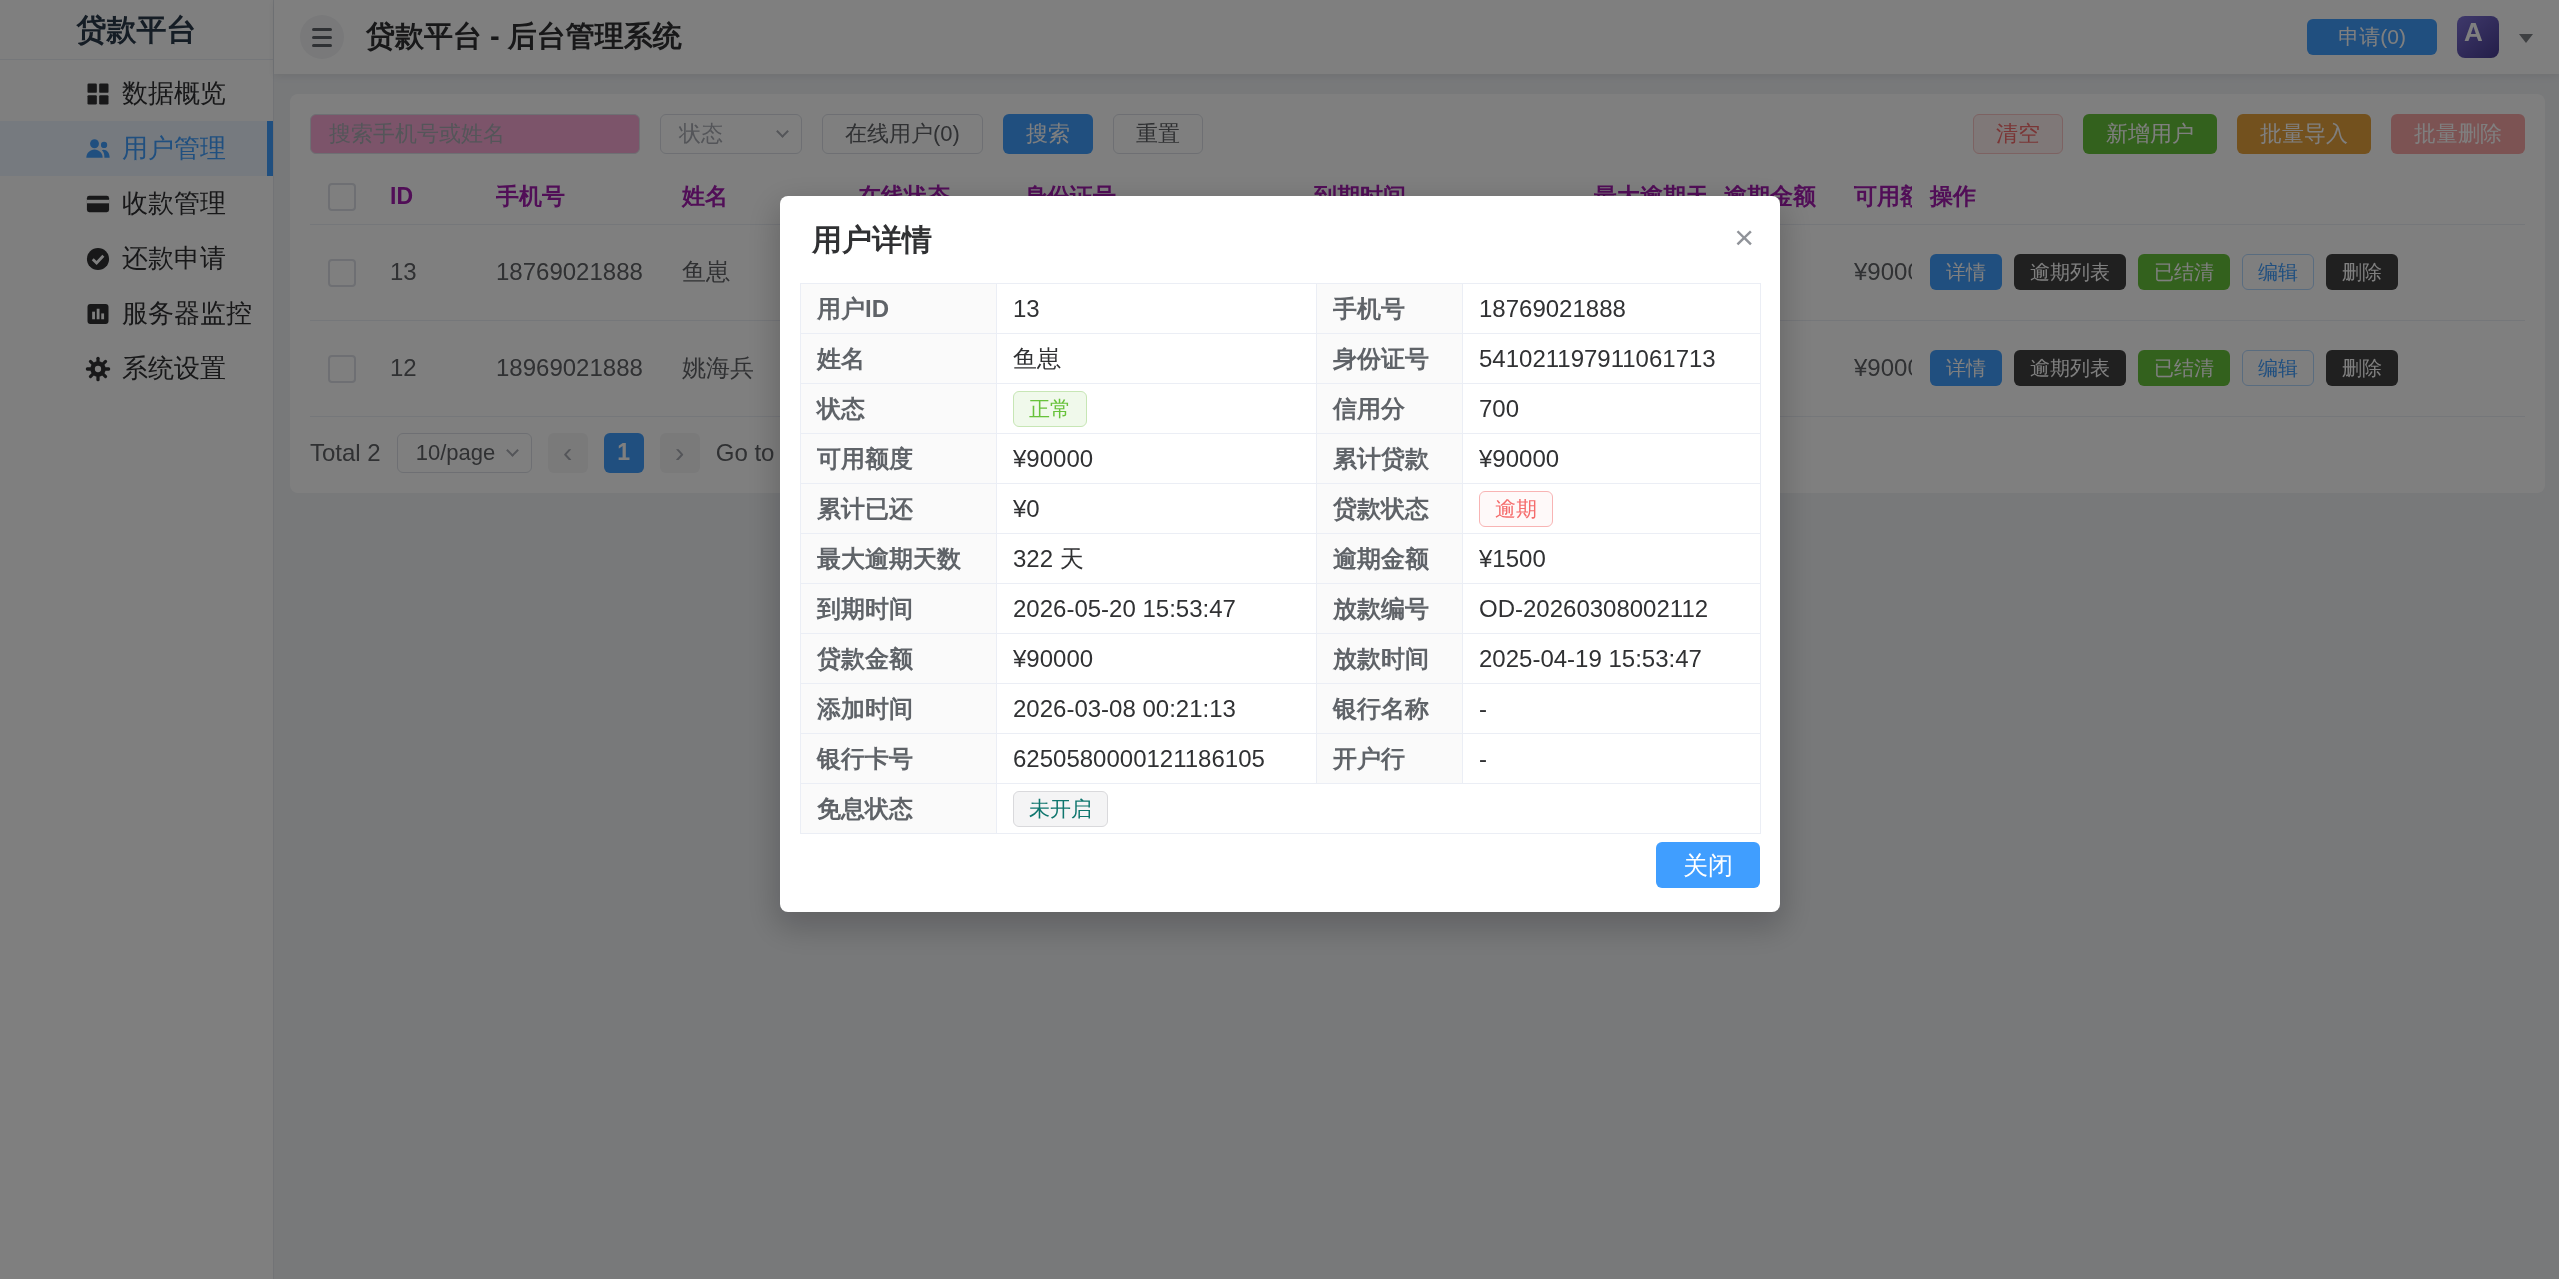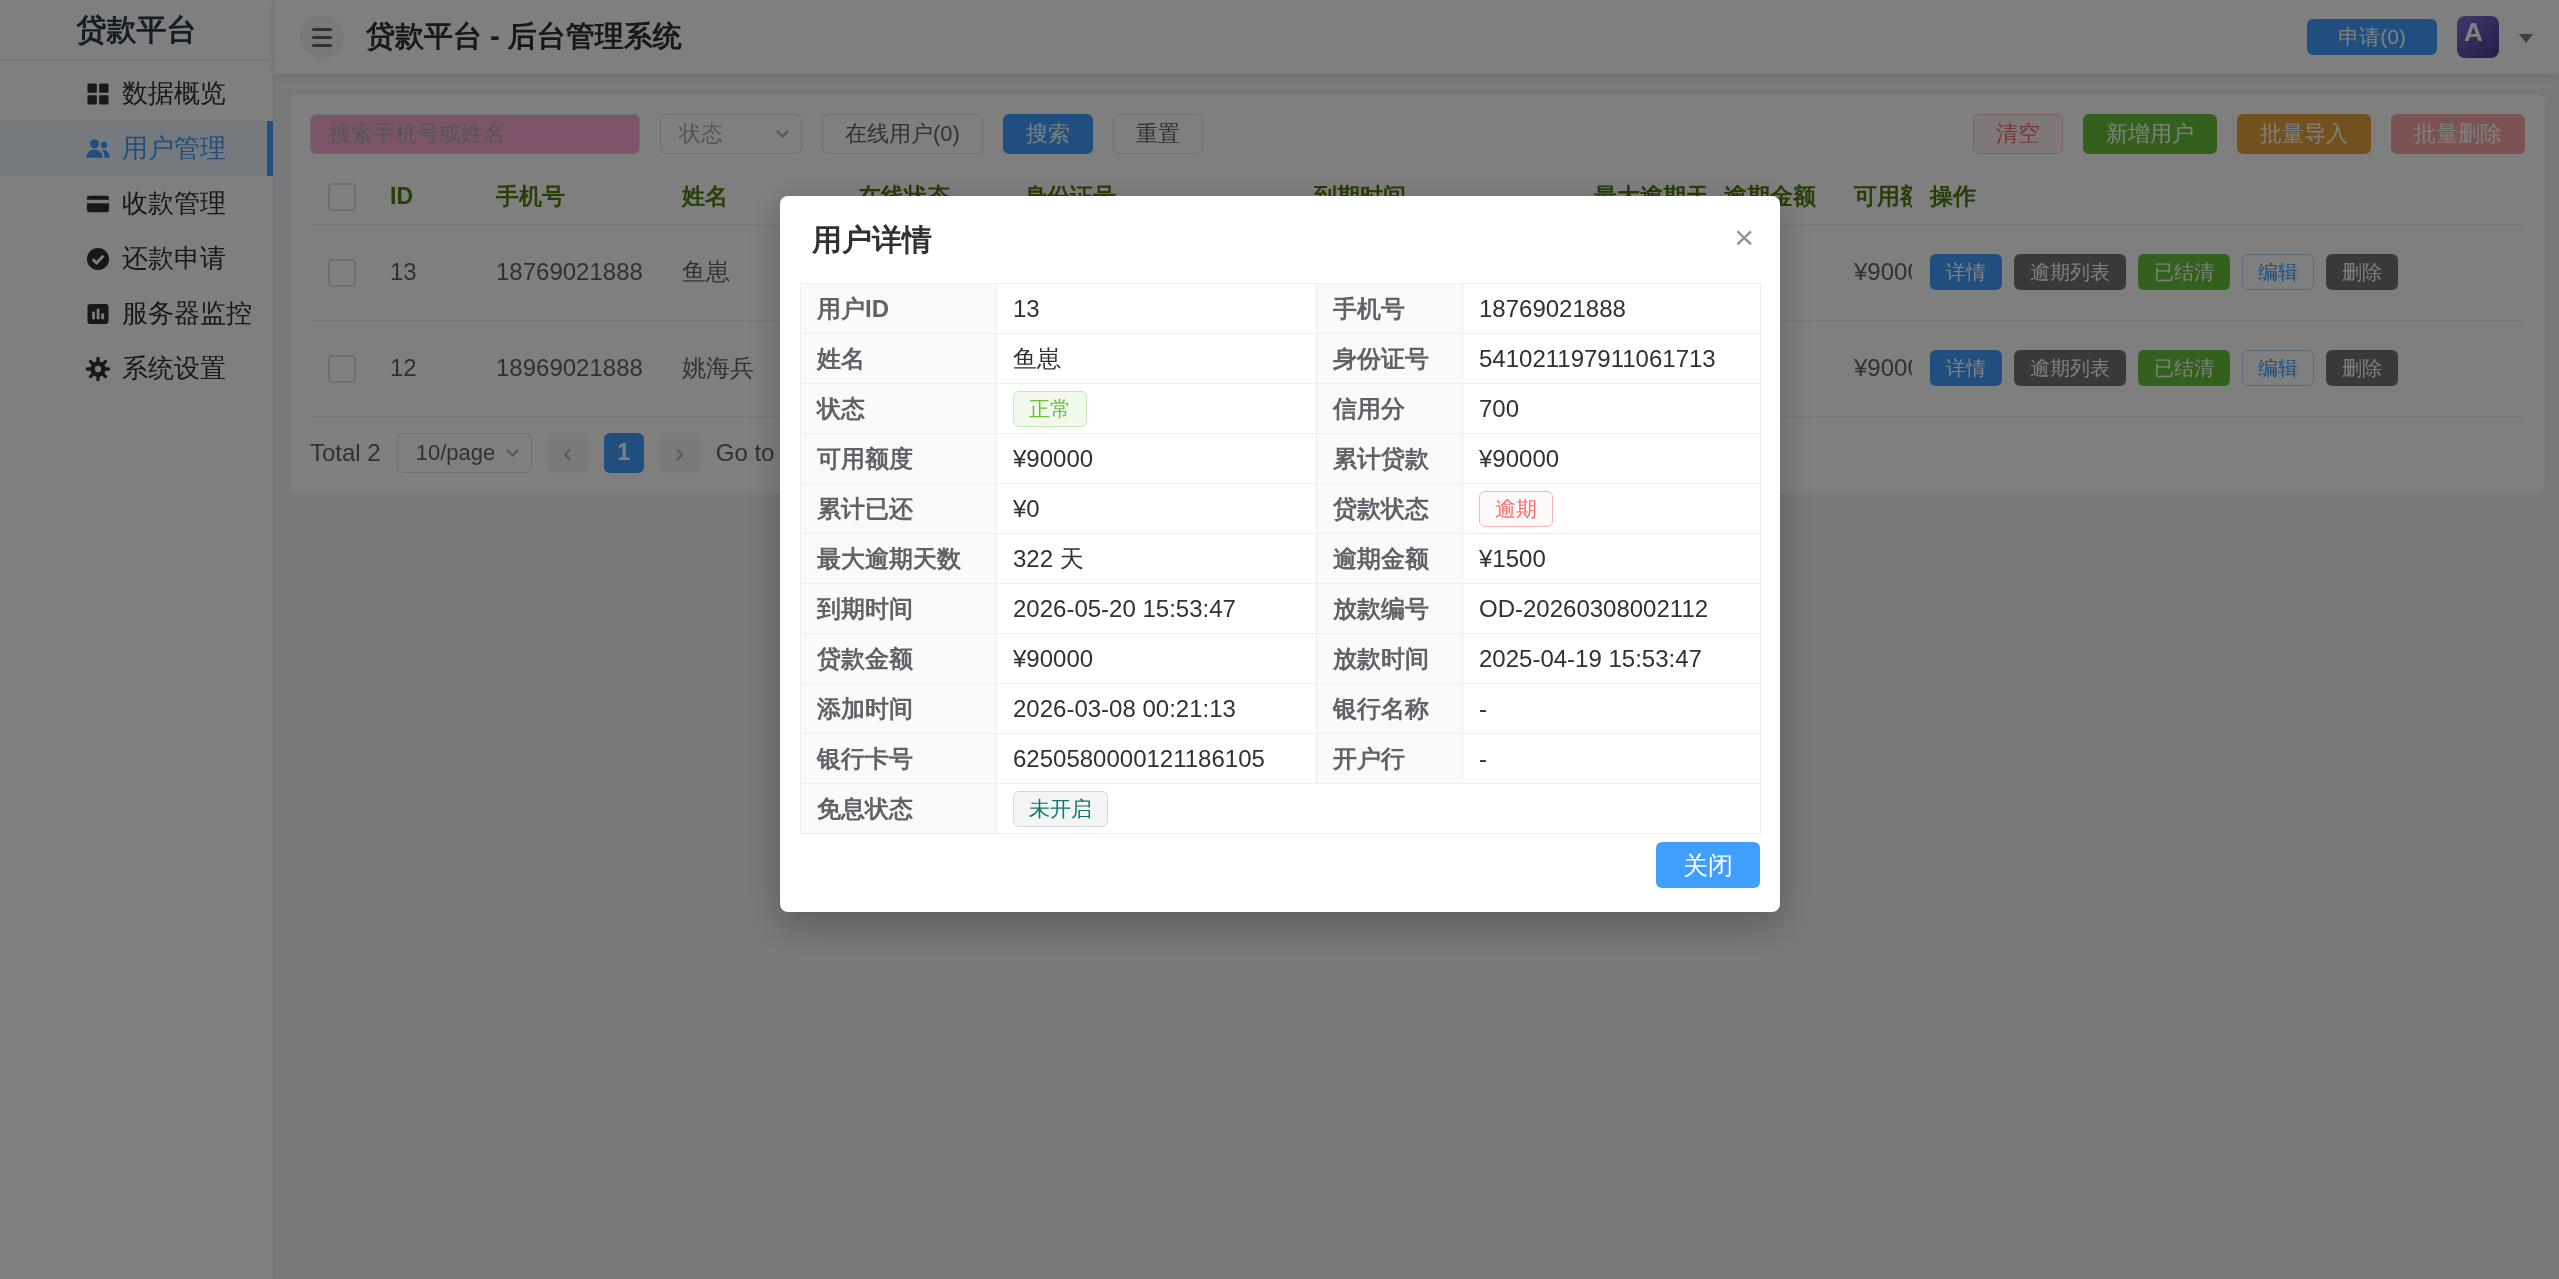--- a/index.html
+++ b/index.html
@@ -28,21 +28,21 @@
   .burger span { width:20px; height:3px; background:#5f6368; border-radius:2px; }
   .topbar-title { margin-left:22px; font-size:29px; font-weight:700; color:#303133; }
   .topbar-right { margin-left:auto; display:flex; align-items:center; gap:20px; }
 
   .btn { border-radius:6px; font-family:inherit; cursor:pointer; border:1px solid transparent;
          display:inline-flex; align-items:center; justify-content:center; white-space:nowrap; }
   .btn-primary { background:#409eff; color:#fff; }
   .btn-default { background:#fff; border-color:#dcdfe6; color:#606266; }
   .btn-success { background:#67c23a; color:#fff; }
   .btn-warning { background:#e6a23c; color:#fff; }
-  .btn-danger  { background:#737373; color:#fff; }
+  .btn-danger  { background:#404040; color:#fff; }
   .btn-danger-plain { background:#fef0f0; border-color:#fbc4c4; color:#f56c6c; }
   .btn-danger-disabled { background:#f9a7a7; color:#fff; cursor:not-allowed; }
   .btn-plain-blue { background:#fff; border-color:#b3d8ff; color:#409eff; }
 
   .apply-btn { height:36px; padding:0 30px; font-size:21px; }
   .avatar { width:42px; height:42px; border-radius:8px; background:linear-gradient(140deg,#7e72d6 0%,#473c92 100%);
             color:#fff; font-size:26px; font-weight:700; padding:3px 0 0 7px; cursor:pointer; line-height:1; }
   .caret { width:0; height:0; border:7px solid transparent; border-top:9px solid #7d8085; margin-top:9px; cursor:pointer; }
 
   
@@ -55,21 +55,21 @@
   .search-input::placeholder { color:#a8abb2; }
   .select { width:142px; height:40px; border:1px solid #dcdfe6; border-radius:6px; display:flex; align-items:center;
             justify-content:space-between; padding:0 14px 0 18px; font-size:22px; color:#a8abb2; background:#fff; cursor:pointer; }
   .chev { width:9px; height:9px; border-right:2px solid #a8abb2; border-bottom:2px solid #a8abb2;
           transform:rotate(45deg); margin-top:-5px; }
   .toolbar .btn { height:40px; padding:0 22px; font-size:22px; }
   .toolbar-spacer { flex:1; }
 
   
   .utable { margin-top:16px; border-collapse:collapse; table-layout:fixed; width:2215px; }
-  .utable th { height:54px; font-size:23px; color:#4d7c0f; font-weight:600; text-align:left;
+  .utable th { height:54px; font-size:23px; color:#a21caf; font-weight:600; text-align:left;
                padding-left:18px; border-bottom:1px solid #ebeef5; overflow:hidden; white-space:nowrap; }
   .utable td { height:96px; font-size:24px; color:#606266; padding-left:18px; border-bottom:1px solid #ebeef5;
                overflow:hidden; white-space:nowrap; }
   .checkbox { width:28px; height:28px; border:2px solid #dcdfe6; border-radius:4px; background:#fff;
               display:inline-block; vertical-align:middle; cursor:pointer; }
   .ops { display:flex; gap:12px; align-items:center; }
   .btn-sm { height:36px; padding:0 15px; font-size:20px; }
 
   
   .pagination { display:flex; align-items:center; gap:16px; margin-top:16px; font-size:24px; color:#606266; height:40px; }

